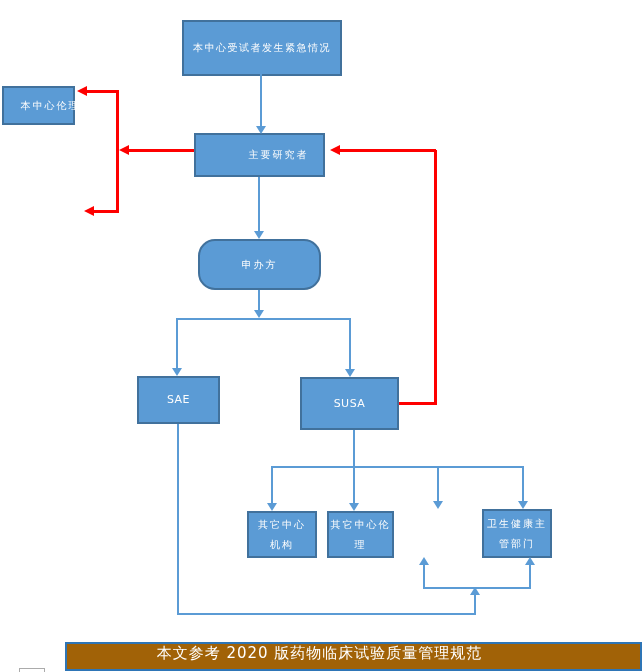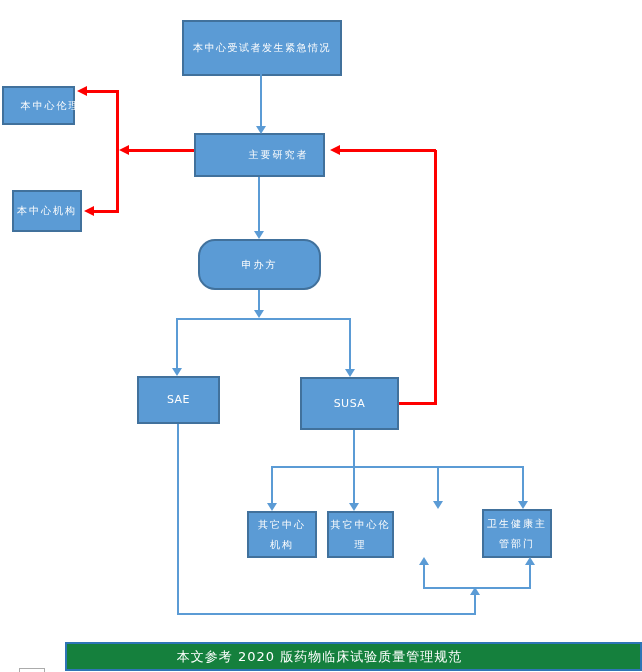--- a/index.html
+++ b/index.html
@@ -13,23 +13,23 @@
     background:#5b9bd5;border:2px solid #41719c;
     color:#fdfdfd;display:flex;flex-direction:column;
     align-items:center;justify-content:center;text-align:center;
     font-size:10px;letter-spacing:2px;line-height:20px;
   }
   .node .lbl{white-space:nowrap;}
   .node.wide{letter-spacing:1.5px;}
   .node.latin{font-size:11px;letter-spacing:0.5px;}
   .footer-bar{
     position:absolute;box-sizing:border-box;
-    background:#15803d;border:2px solid #2e75b6;
-    color:#ffffff;display:flex;align-items:center;justify-content:center;
-    font-size:13px;letter-spacing:1px;white-space:nowrap;
+    background:#a16207;border:2px solid #2e75b6;
+    color:#ffffff;display:flex;justify-content:center;
+    font-size:15px;letter-spacing:1px;white-space:nowrap;
   }
   .hline{position:absolute;height:2px;background:#5b9bd5;}
   .vline{position:absolute;width:2px;background:#5b9bd5;}
   .hline.red{height:3px;background:#fe0000;}
   .vline.red{width:3px;background:#fe0000;}
   .arr{position:absolute;width:0;height:0;}
   .arr.down{border-left:5px solid transparent;border-right:5px solid transparent;border-top:8px solid #5b9bd5;}
   .arr.up{border-left:5px solid transparent;border-right:5px solid transparent;border-bottom:8px solid #5b9bd5;}
   .arr.redleft{border-top:5px solid transparent;border-bottom:5px solid transparent;border-right:10px solid #fe0000;}
   .ghost{position:absolute;box-sizing:border-box;background:#ffffff;border:1px solid #ababab;}
@@ -44,23 +44,20 @@
   </div>
 
   <div class="node" style="left:2px;top:86px;width:73px;height:39px;padding-left:24px;">
     <span class="lbl">本中心伦理</span>
   </div>
 
   <div class="node" style="left:194px;top:133px;width:131px;height:44px;padding-left:38px;">
     <span class="lbl">主要研究者</span>
   </div>
 
-  <div class="node" style="left:12px;top:190px;width:70px;height:42px;">
-    <span class="lbl">本中心机构</span>
-  </div>
 
   <div class="node" style="left:198px;top:239px;width:123px;height:51px;border-radius:17px;">
     <span class="lbl">申办方</span>
   </div>
 
   <div class="node latin" style="left:300px;top:377px;width:99px;height:53px;">
     <span class="lbl">SUSA</span>
   </div>
 
   <div class="node latin" style="left:137px;top:376px;width:83px;height:48px;">

